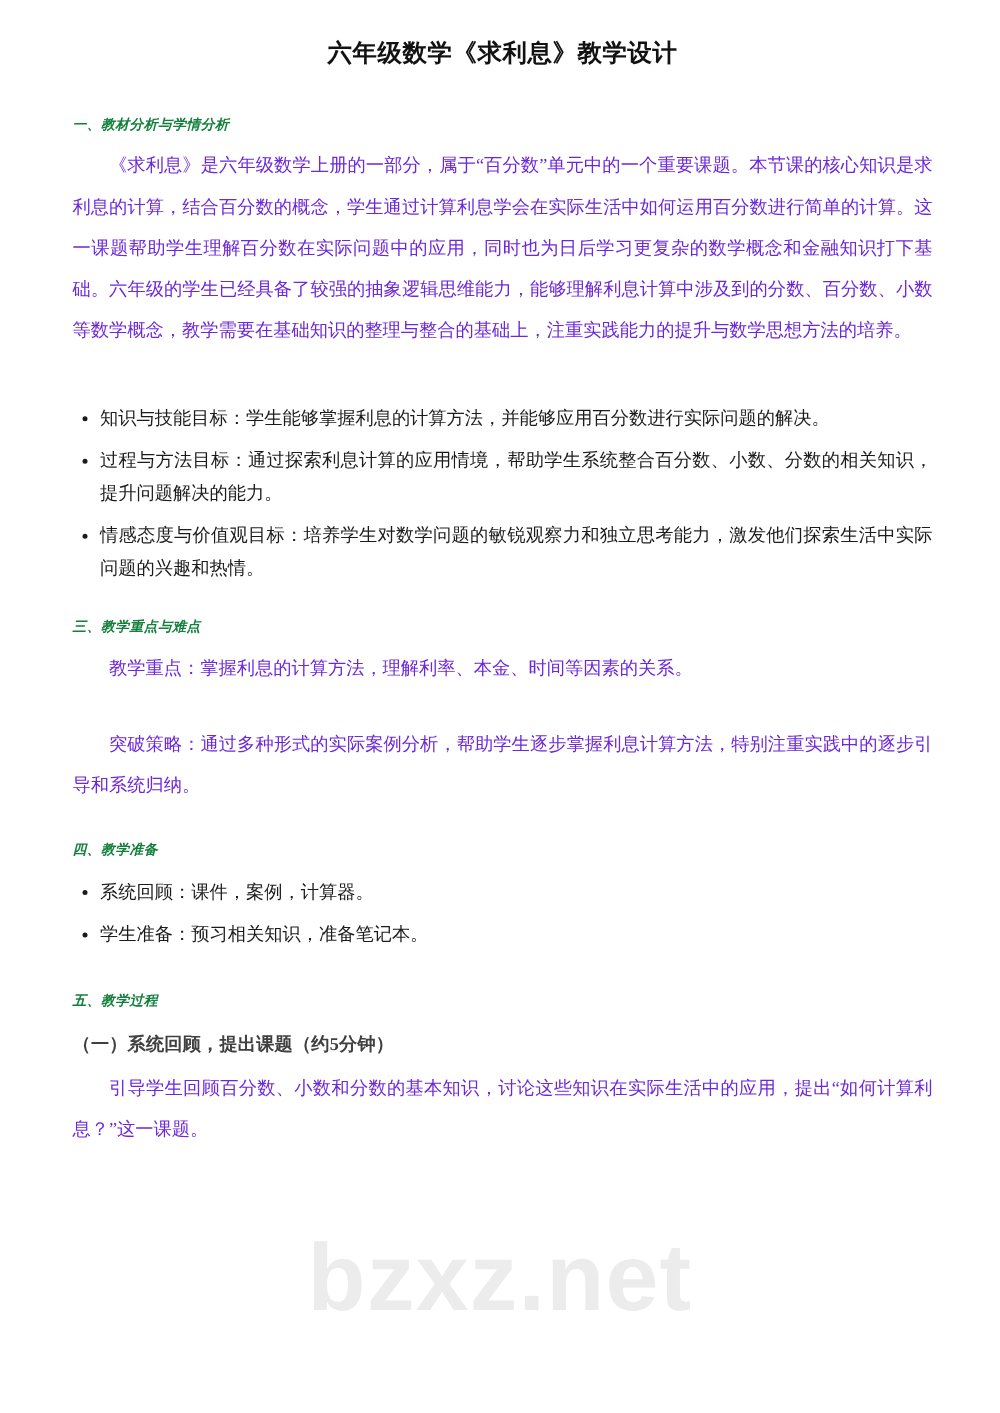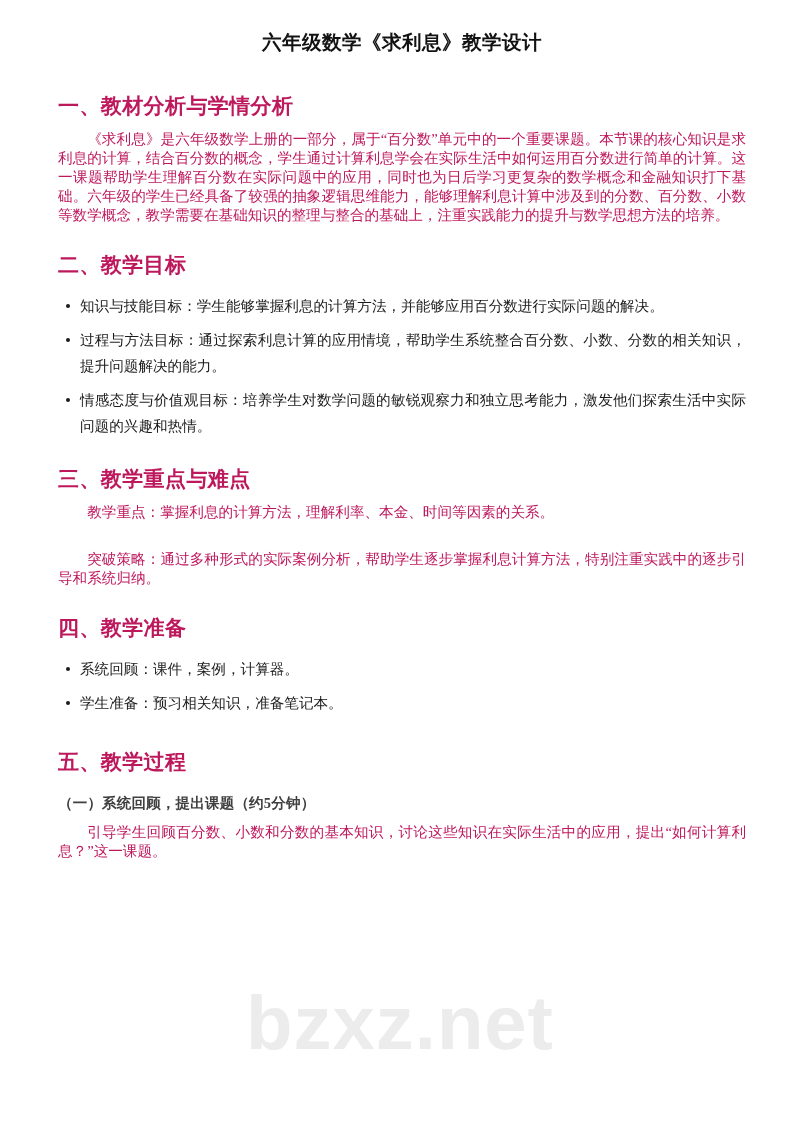--- a/index.html
+++ b/index.html
@@ -60,41 +60,42 @@
     font-weight: 700;
     font-size: 19.5px;
     letter-spacing: 0.5px;
     color: #121212;
   }
 
   .section-heading {
     margin: 0;
     font-family: "Liberation Serif", "DejaVu Serif", serif;
     font-weight: 700;
-    font-size: 21px;
+    font-size: 11px;
     letter-spacing: 0.4px;
-    color: #be185d;
+    color: #15803d;
+    font-style: italic;
   }
   .sub-heading {
     margin: 0;
     font-family: "Liberation Serif", "DejaVu Serif", serif;
     font-weight: 700;
     font-size: 14.5px;
     letter-spacing: 0.2px;
     color: #404040;
   }
 
   .para {
     margin: 0;
     font-size: 14.6px;
-    line-height: 19px;
+    line-height: 33px;
     text-align: justify;
     text-justify: inter-ideograph;
     text-indent: 2em;
-    color: #be185d;
+    color: #6d28d9;
   }
 
   ul.bullets {
     margin: 0;
     padding: 0;
     list-style: none;
   }
   ul.bullets > li {
     position: relative;
     margin: 0;
@@ -158,21 +159,20 @@
     <h1 class="doc-title">六年级数学《求利息》教学设计</h1>
 
     <div class="gap-title-s1"></div>
 
     <h2 class="section-heading">一、教材分析与学情分析</h2>
     <div class="gap-h-p"></div>
     <p class="para">《求利息》是六年级数学上册的一部分，属于“百分数”单元中的一个重要课题。本节课的核心知识是求利息的计算，结合百分数的概念，学生通过计算利息学会在实际生活中如何运用百分数进行简单的计算。这一课题帮助学生理解百分数在实际问题中的应用，同时也为日后学习更复杂的数学概念和金融知识打下基础。六年级的学生已经具备了较强的抽象逻辑思维能力，能够理解利息计算中涉及到的分数、百分数、小数等数学概念，教学需要在基础知识的整理与整合的基础上，注重实践能力的提升与数学思想方法的培养。</p>
 
     <div class="gap-p-h"></div>
 
-    <h2 class="section-heading">二、教学目标</h2>
     <div class="gap-block"></div>
     <ul class="bullets">
       <li>
         <span class="bullet-dot"></span>
         <span>知识与技能目标：学生能够掌握利息的计算方法，并能够应用百分数进行实际问题的解决。</span>
       </li>
       <div class="gap-li"></div>
       <li>
         <span class="bullet-dot"></span>
         <span>过程与方法目标：通过探索利息计算的应用情境，帮助学生系统整合百分数、小数、分数的相关知识，提升问题解决的能力。</span>

